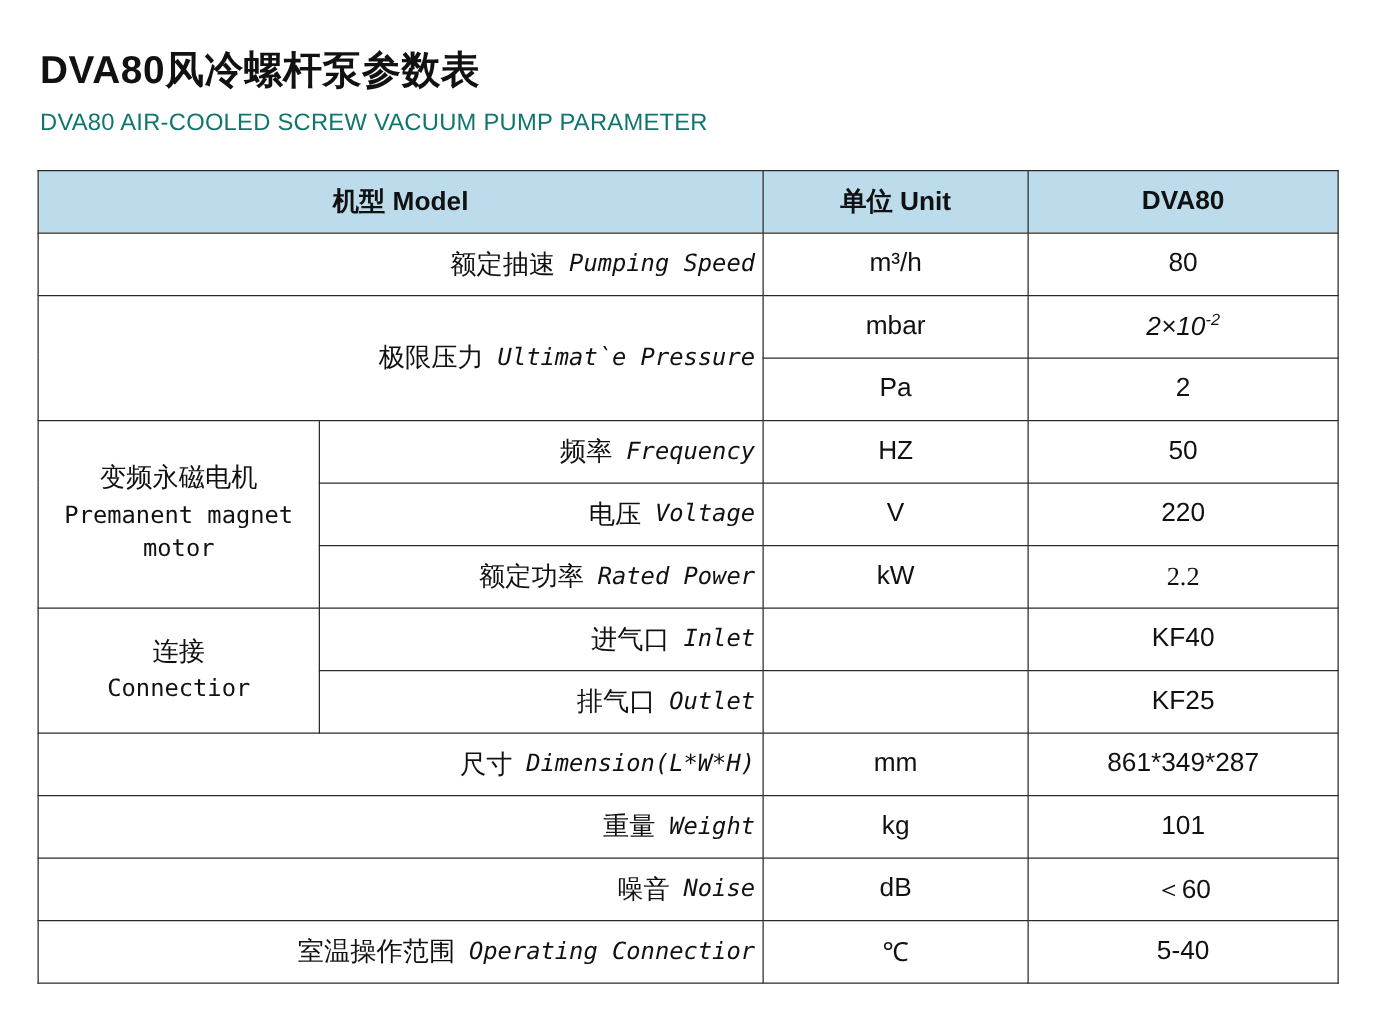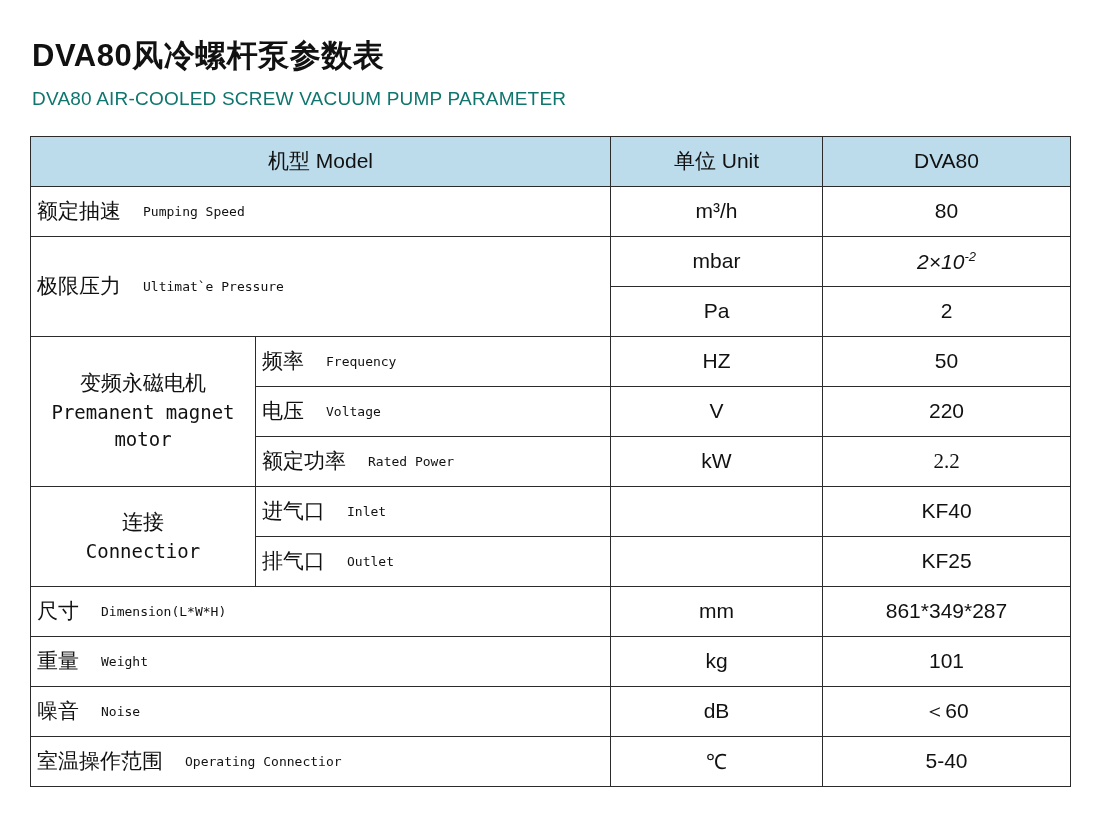--- a/index.html
+++ b/index.html
@@ -51,42 +51,44 @@
     height: 49px;
     color: #111111;
   }
   .head-row td {
     background: #bcdcec;
     height: 52px;
     font-size: 23px;
   }
   .cn {
     font-size: 21px;
+    font-weight: bold;
   }
   .mono {
     font-family: Liberation Serif, serif;
     font-size: 19px;
     letter-spacing: 0px;
   }
   .label-cell {
     text-align: center;
   }
   .label-pair {
     display: flex;
     align-items: center;
-    justify-content: flex-start;
-    gap: 22px;
+    justify-content: flex-end;
+    gap: 11px;
     padding: 0 6px;
   }
   .label-pair .cnp {
     font-size: 21px;
   }
   .label-pair .enp {
     font-family: "DejaVu Sans Mono", monospace;
-    font-size: 13px;
+    font-size: 19px;
+    font-style: italic;
   }
   .stack {
     display: flex;
     flex-direction: column;
     align-items: center;
     justify-content: center;
     line-height: 1.45;
   }
   .stack .cnp { font-size: 21px; }
   .stack .enp { font-family: "DejaVu Sans Mono", monospace; font-size: 19px; }

